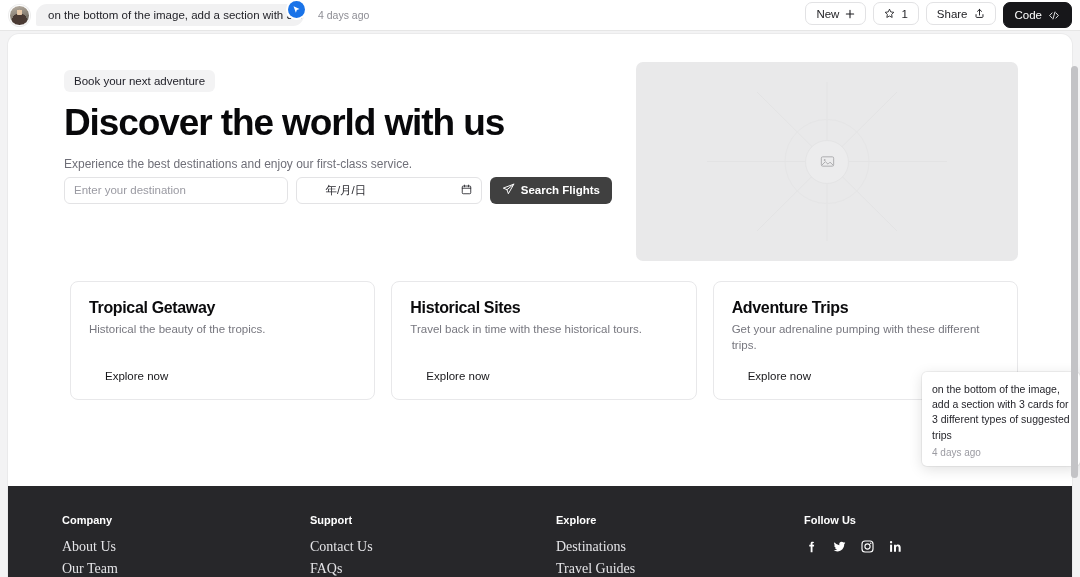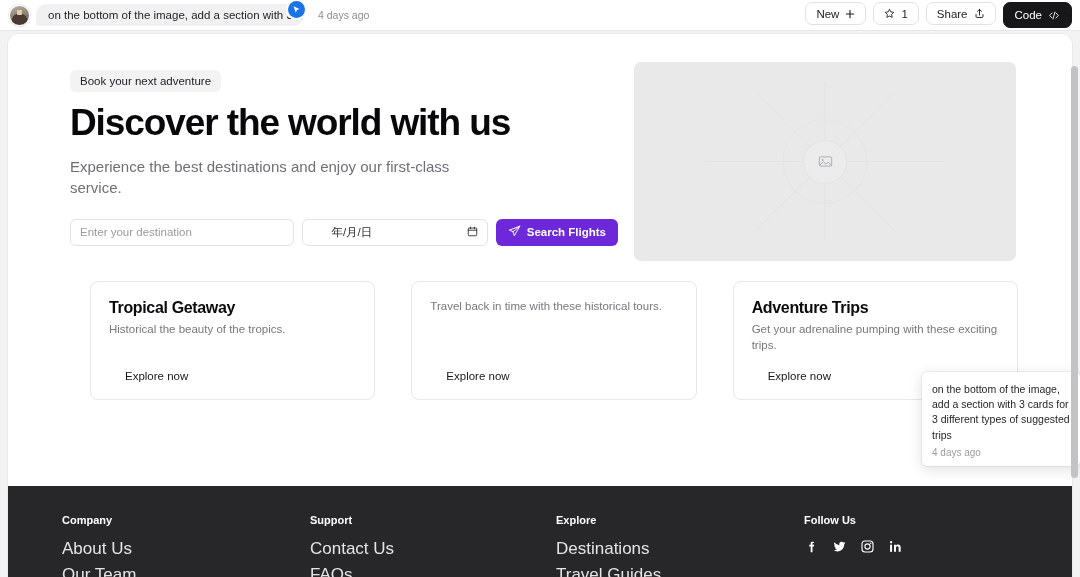--- a/index.html
+++ b/index.html
@@ -81,55 +81,56 @@
     width: 1064px; height: 543px;
     background: #ffffff;
     border-radius: 11px 11px 0 0;
     overflow: hidden;
     box-shadow: 0 0 0 1px rgba(0,0,0,.035);
   }
   .site { position: relative; width: 1064px; }
 
   
   .hero {
-    display: flex; gap: 0;
+    display: flex; gap: 8px;
     padding: 28px 54px 0 62px;
+    justify-content: flex-end;
   }
   .hero-left { width: 548px; flex: 0 0 548px; padding-top: 8px; }
   .badge {
     display: inline-block;
     background: #f3f3f4; color: #22222a;
     font-size: 11.5px; font-weight: 500;
     padding: 5px 10px; border-radius: 6px;
     margin-bottom: 11px;
   }
   .hero-title {
     font-size: 37px; font-weight: 800; letter-spacing: -1.1px;
     color: #08080a; line-height: 1.08; margin-bottom: 13px;
   }
   .hero-sub {
-    font-size: 15px; color: #6f6f78; line-height: 1.42;
-    max-width: 400px; margin-bottom: 20px;
+    font-size: 12px; color: #6f6f78; line-height: 1.42;
+    max-width: 400px; margin-bottom: 4px;
   }
   .search-row { display: flex; align-items: center; gap: 8px; }
   .inp {
     height: 27px; border: 1px solid #e3e3e5; border-radius: 6px;
     background: #fff; font-size: 11.5px; color: #1d1d21;
     padding: 0 9px; font-family: "Liberation Sans", sans-serif;
   }
   .inp::placeholder { color: #9a9aa2; }
   .inp-dest { width: 242px; }
   .inp-date {
     width: 198px; display: flex; align-items: center;
     justify-content: space-between; color: #2a2a30; padding-left: 28px;
   }
   .btn-search {
     display: flex; align-items: center; gap: 6px;
     height: 27px; padding: 0 12px;
-    background: #6d28d9; color: #fff;
+    background: #404040; color: #fff;
     border: none; border-radius: 6px;
     font-size: 11.5px; font-weight: 600; cursor: pointer;
     white-space: nowrap;
   }
 
   .hero-img {
     margin-left: 16px;
     width: 382px; height: 199px;
     background: #e9e9ea; border-radius: 7px;
     position: relative; overflow: hidden;
@@ -145,21 +146,21 @@
 
   
   .cards {
     display: flex; gap: 16px;
     padding: 20px 54px 0 62px;
   }
   .card {
     flex: 1 1 0; height: 119px;
     border: 1px solid #e8e8ea; border-radius: 8px;
     background: #fff; padding: 17px 18px 0 18px;
-    display: flex; flex-direction: column; margin-left: 20px;
+    display: flex; flex-direction: column;
   }
   .card-title {
     font-size: 16px; font-weight: 700; color: #0b0b0d;
     letter-spacing: -0.35px; margin-bottom: 5px;
   }
   .card-desc { font-size: 11.5px; color: #77777f; line-height: 1.35; }
   .card-link {
     margin-top: auto; margin-bottom: 17px;
     font-size: 11.5px; color: #17171a; cursor: pointer; padding-left: 16px;
   }
@@ -172,22 +173,22 @@
     display: flex;
   }
   .fcol { flex: 0 0 auto; }
   .fcol:nth-child(1) { width: 248px; }
   .fcol:nth-child(2) { width: 246px; }
   .fcol:nth-child(3) { width: 248px; }
   .fcol-title {
     font-size: 11px; font-weight: 700; margin-bottom: 13px; color: #fff;
   }
   .fcol a {
-    display: block; font-size: 17px; color: #e4e4e7;
-    text-decoration: none; margin-bottom: 6px; cursor: pointer;
+    display: block; font-size: 14px; color: #e4e4e7;
+    text-decoration: none; margin-bottom: 6px; cursor: pointer; font-family: Liberation Serif, serif;
   }
   .socials { display: flex; gap: 13px; margin-top: 2px; }
   .socials span { cursor: pointer; display: inline-flex; }
 
   
   .comment-card {
     position: absolute; left: 922px; top: 372px;
     width: 158px; background: #fff;
     border-radius: 5px;
     box-shadow: 0 3px 14px rgba(0,0,0,.13), 0 0 0 1px rgba(0,0,0,.05);
@@ -321,26 +322,27 @@
       </div>
     </section>
 
     <section class="cards">
       <div class="card">
         <div class="card-title">Tropical Getaway</div>
         <div class="card-desc">Historical the beauty of the tropics.</div>
         <div class="card-link">Explore now</div>
       </div>
       <div class="card">
+        <div class="card-title">Historical Sites</div>
         <div class="card-desc">Travel back in time with these historical tours.</div>
         <div class="card-link">Explore now</div>
       </div>
       <div class="card">
         <div class="card-title">Adventure Trips</div>
-        <div class="card-desc">Get your adrenaline pumping with these exciting trips.</div>
+        <div class="card-desc">Get your adrenaline pumping with these different trips.</div>
         <div class="card-link">Explore now</div>
       </div>
     </section>
 
     <footer class="footer">
       <div class="fcol">
         <div class="fcol-title">Company</div>
         <a>About Us</a>
         <a>Our Team</a>
 

